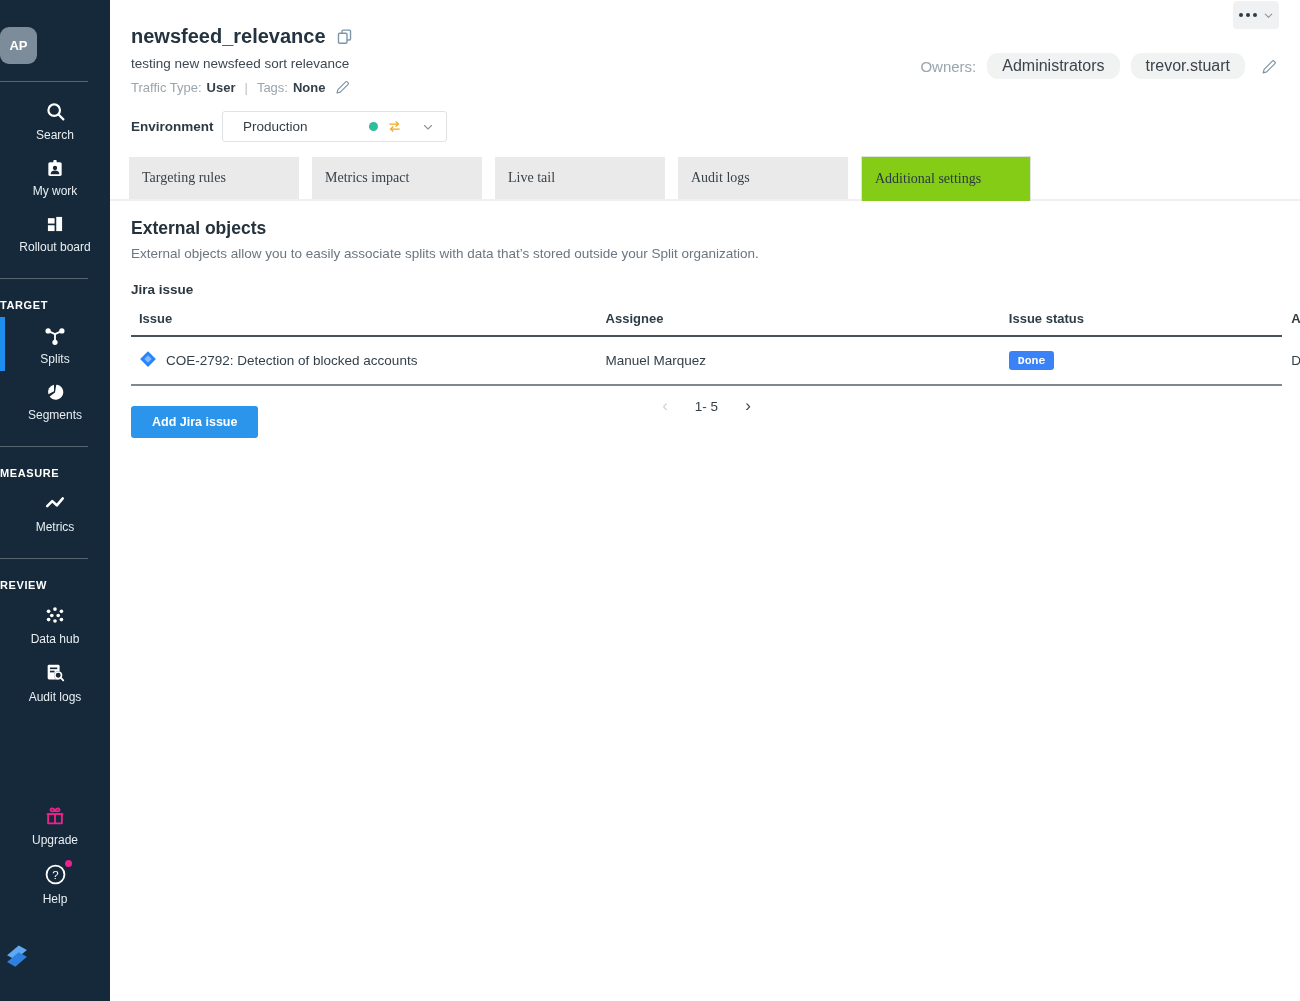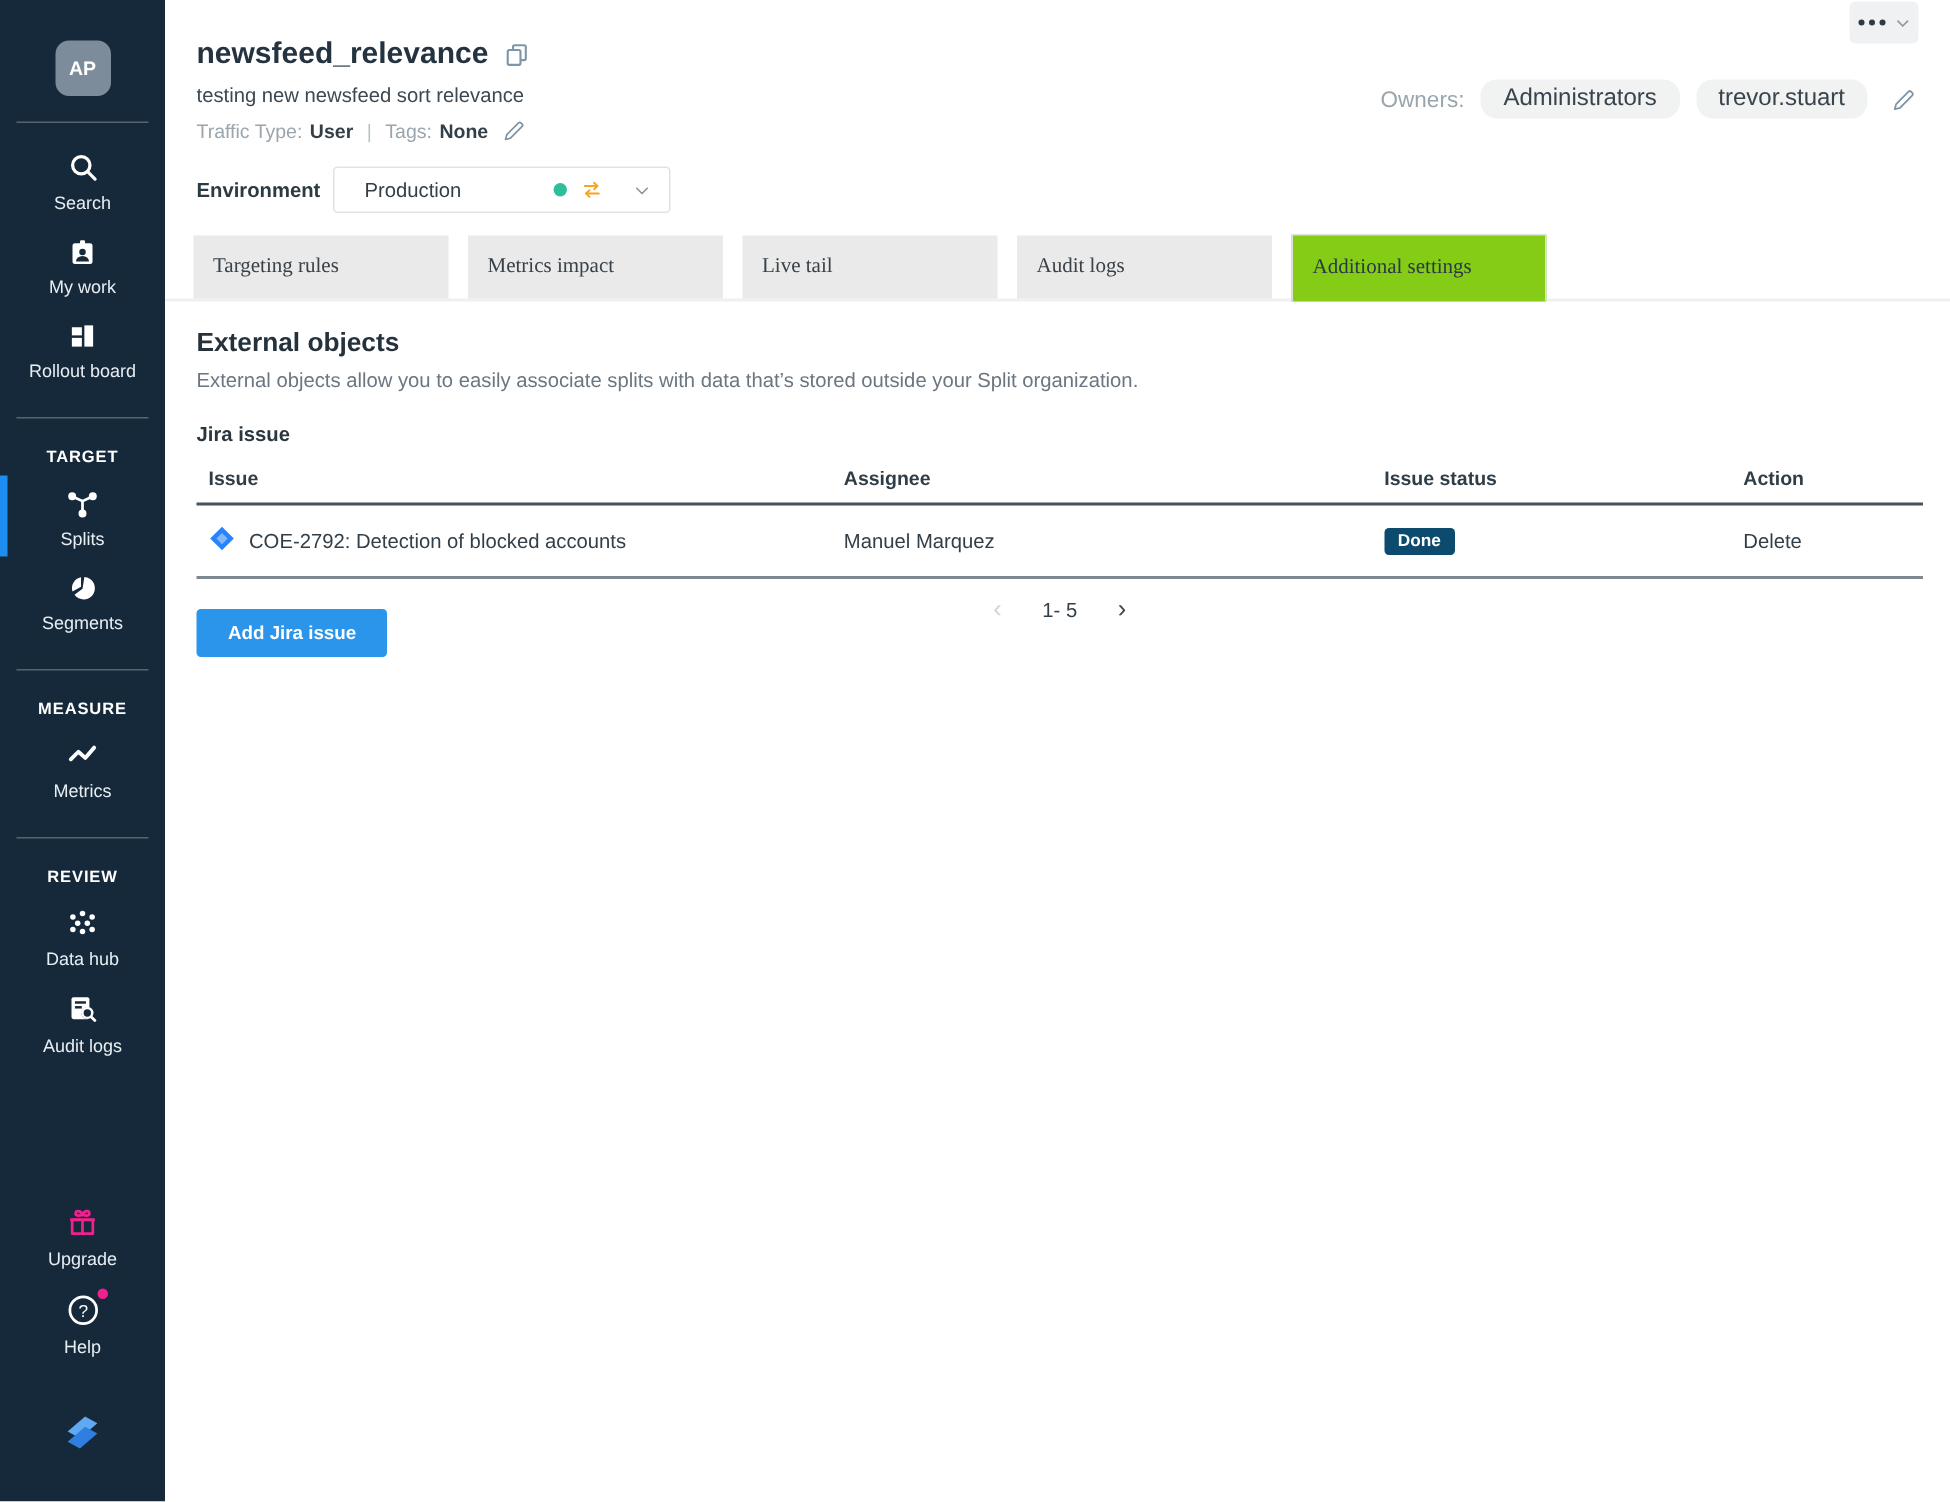--- a/index.html
+++ b/index.html
@@ -1,20 +1,20 @@
 <!DOCTYPE html>
 <html><head>
 <meta charset="utf-8">
 <style>
   * { margin:0; padding:0; box-sizing:border-box; }
   html,body { width:1300px; height:1001px; font-family:"Liberation Sans", sans-serif; background:#fff; }
   .app { display:flex; width:1300px; height:1001px; overflow:hidden; }
 
   
-  .sidebar { width:110px; min-width:110px; height:100%; background:#16293A; color:#E8EEF2; display:flex; flex-direction:column; align-items:center; }
+  .sidebar { width:110px; min-width:110px; height:100%; background:#16293A; color:#E8EEF2; display:flex; flex-direction:column; }
   .avatar { margin-top:27px; width:37px; height:37px; background:#7D8C9B; border-radius:9px; color:#fff; font-size:13px; font-weight:bold; display:flex; align-items:center; justify-content:center; cursor:pointer; }
   .side-divider { width:88px; border-top:1px solid rgba(255,255,255,0.28); margin:17px 0 10px; }
   .side-item { position:relative; width:100%; display:flex; flex-direction:column; align-items:center; padding:9px 0 7px; cursor:pointer; }
   .side-item .lbl { font-size:12px; margin-top:6px; color:#E8EEF2; }
   .side-item svg { display:block; }
   .side-item.active::before { content:""; position:absolute; left:0; top:2px; bottom:2px; width:5px; background:#1E8DF0; }
   .section-title { font-size:11px; font-weight:bold; letter-spacing:0.6px; color:#FFFFFF; margin:10px 0 4px; }
   .side-spacer { flex:1; }
   .help-wrap { position:relative; }
   .help-dot { position:absolute; top:-3px; right:-5px; width:7px; height:7px; border-radius:50%; background:#F0218C; }
@@ -53,27 +53,27 @@
   .tab { width:170px; height:42px; background:#EAEAEA; display:flex; align-items:center; padding-left:13px; font-size:14px; color:#3A4249; cursor:pointer;font-family:Liberation Serif, serif; }
   .tab.active { background:#84cc16; border:1px solid #E1E1E1; border-bottom:none; height:45px; margin-bottom:-2px; color:#2B3944; }
 
   
   .content { padding:17px 20px 0 21px; }
   .content h2 { font-size:17.5px; font-weight:bold; color:#25323C; }
   .content-desc { font-size:13.5px; color:#6B7680; margin-top:7px; }
   .jira-title { font-size:13.5px; font-weight:bold; color:#2A3740; margin-top:21px; }
 
   .tbl { margin-top:8px; width:1151px; }
-  .tbl-head, .tbl-row { display:grid; grid-template-columns:36.8% 31.3% 20.8% 11.1%; align-items:center; }
+  .tbl-head, .tbl-row { display:grid; grid-template-columns:36.8% 31.3% 20.8% 11.1%; align-items:center;gap:43px; }
   .tbl-head { border-bottom:2px solid #45525C; }
   .tbl-head > div { font-size:13px; font-weight:bold; color:#2E3D47; padding:6px 8px 9px; }
   .tbl-row { border-bottom:2px solid #7D8890; }
   .tbl-row > div { font-size:13.5px; color:#333F48; padding:13px 8px; }
   .issue-cell { display:flex; align-items:center; gap:9px; }
-  .badge-done { display:inline-block; background:#0c4a6e; color:#fff; font-size:11.5px; font-weight:bold; padding:3px 9px; border-radius:3px; }
+  .badge-done { display:inline-block; background:#3b82f6; color:#fff; font-size:11.5px; font-weight:bold; padding:3px 9px; border-radius:3px;font-family:Liberation Mono, monospace; }
   .delete-link { cursor:pointer; }
 
   .tbl-footer { position:relative; width:1151px; height:64px; margin-top:8px; }
   .pagination { position:absolute; left:0; right:0; top:2px; display:flex; align-items:center; justify-content:center; gap:27px; }
   .pg-prev { color:#CFD4D8; font-size:17px; cursor:default; }
   .pg-next { color:#3A4650; font-size:17px; cursor:pointer; }
   .pg-range { font-size:13.5px; color:#333F48; }
   .add-btn { position:absolute; left:0; top:12px; background:#2B95EC; color:#fff; border:none; border-radius:3px; font-size:12.5px; font-weight:bold; font-family:"Liberation Sans", sans-serif; padding:9px 21px; cursor:pointer; }
 </style>
 </head>

